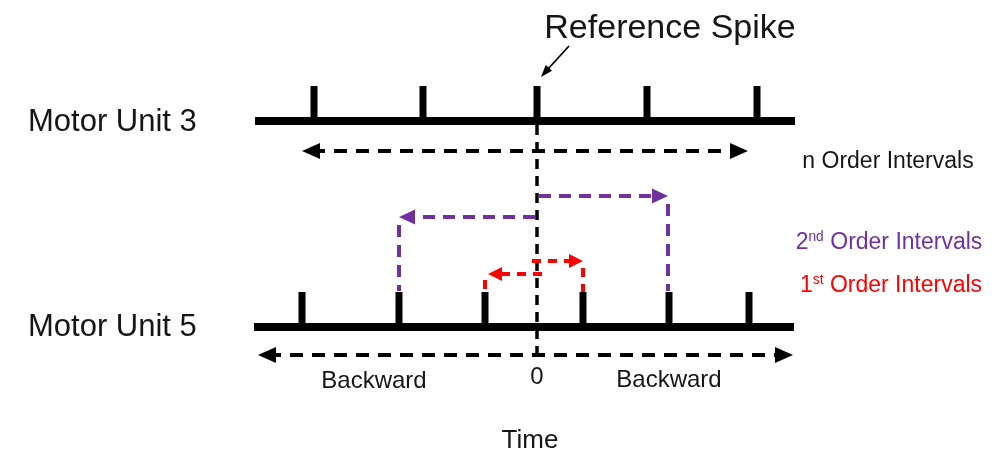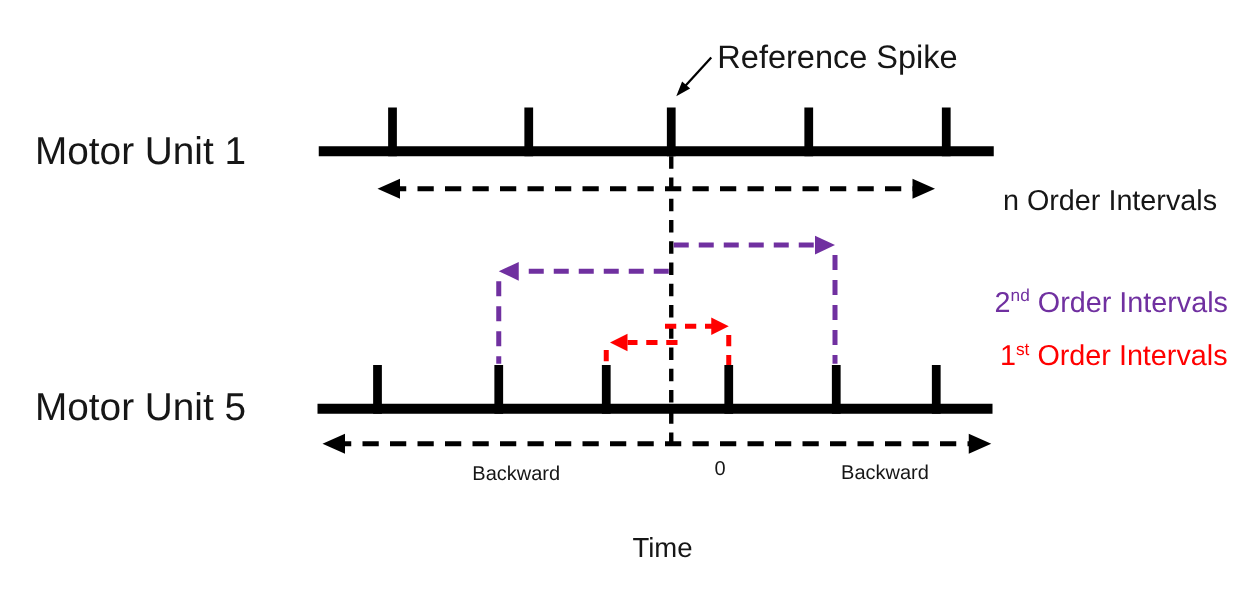--- a/index.html
+++ b/index.html
@@ -6,26 +6,26 @@
   body{
     width:998px;height:475px;position:relative;overflow:hidden;
     background:var(--background,#fff);
     font-family:"Liberation Sans",sans-serif;
     color:var(--text,#161616);
   }
   svg.diagram{position:absolute;left:0;top:0;width:998px;height:475px;}
   .label{position:absolute;white-space:nowrap;transform:translate(-50%,-50%);line-height:1.1;}
   .label.left-anchor{transform:translateY(-50%);}
   .mu-label{font-size:31px;}
-  .ref-label{font-size:26px;margin-top:19px;}
+  .ref-label{font-size:34px;}
   .legend{font-size:23px;}
   .legend.second{color:var(--purple,#7030A0);margin-top:32px;}
   .legend.first{color:var(--red,#FF0000);margin-top:17px;}
-  .axis-label{font-size:16px;margin-left:39px;}
-  .time-label{font-size:22px;}
+  .axis-label{font-size:24px;}
+  .time-label{font-size:26px;}
   sup{font-size:60%;line-height:0;}
   .sp{margin-left:0.28em;}
   .dash-black{stroke:var(--ink,#000);stroke-width:4;stroke-dasharray:13 9;fill:none;}
   .dash-black-v{stroke:var(--ink,#000);stroke-width:3.5;stroke-dasharray:10 7;fill:none;}
   .dash-purple{stroke:var(--purple,#7030A0);stroke-width:4;stroke-dasharray:12 8;fill:none;}
   .dash-red{stroke:var(--red,#FF0000);stroke-width:4;stroke-dasharray:9 7;fill:none;}
   .fill-black{fill:var(--ink,#000);}
   .fill-purple{fill:var(--purple,#7030A0);}
   .fill-red{fill:var(--red,#FF0000);}
   .thin-line{stroke:var(--ink,#000);stroke-width:1.8;fill:none;}
@@ -93,21 +93,21 @@
 
   <g>
     <line class="dash-red" x1="542" y1="274" x2="502" y2="274"></line>
     <polygon class="fill-red" points="488,274 502,267 502,281"></polygon>
     <line class="dash-red" x1="485" y1="280" x2="485" y2="292"></line>
   </g>
 </svg>
 
 <div class="label ref-label" style="left:670px;top:27px;">Reference Spike</div>
 
-<div class="label left-anchor mu-label" style="left:28px;top:121px;">Motor Unit 1</div>
+<div class="label left-anchor mu-label" style="left:28px;top:121px;">Motor Unit 3</div>
 
 <div class="label left-anchor mu-label" style="left:28px;top:326px;">Motor Unit 5</div>
 
 <div class="label legend" style="left:888px;top:161px;">n Order Intervals</div>
 
 <div class="label legend second" style="left:889px;top:210px;">
   <span>2</span><sup>nd</sup><span class="sp">Order Intervals</span>
 </div>
 
 <div class="label legend first" style="left:891px;top:268px;">

